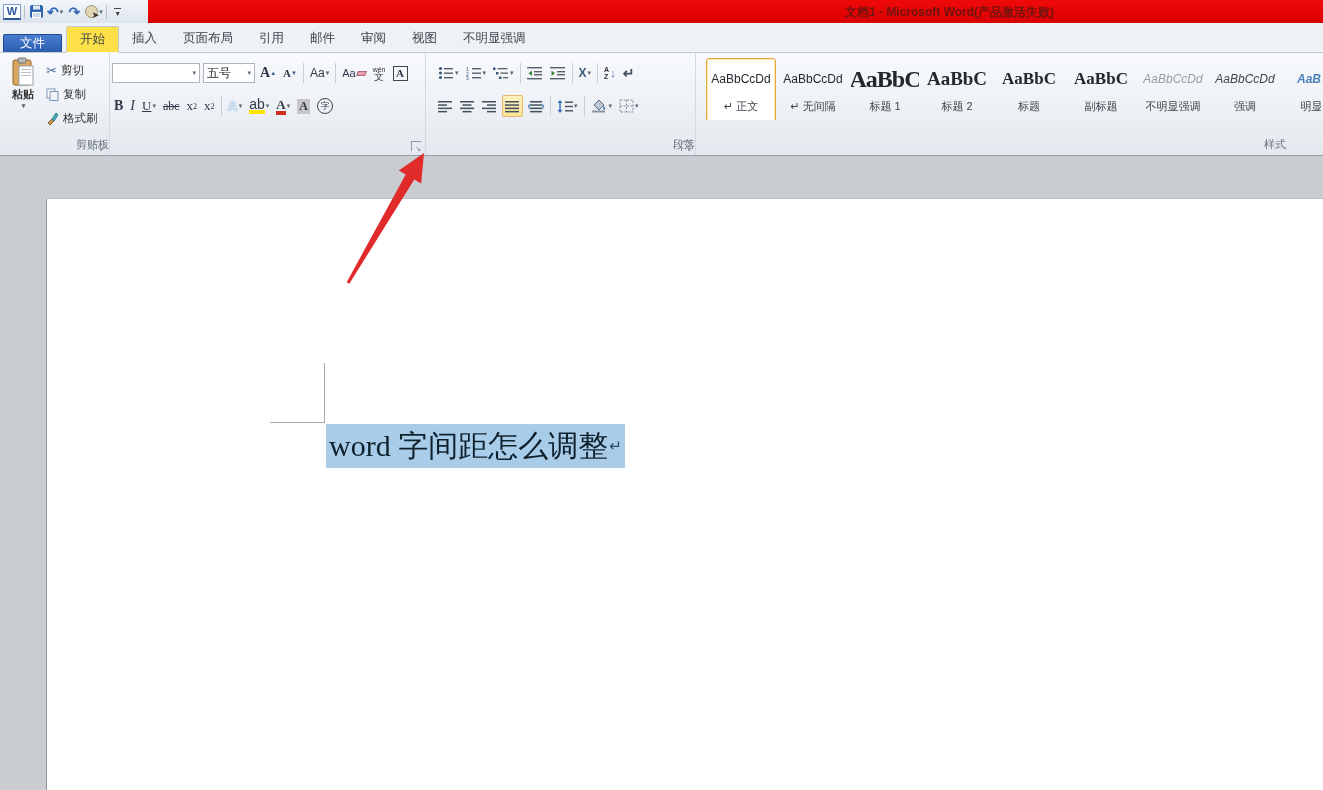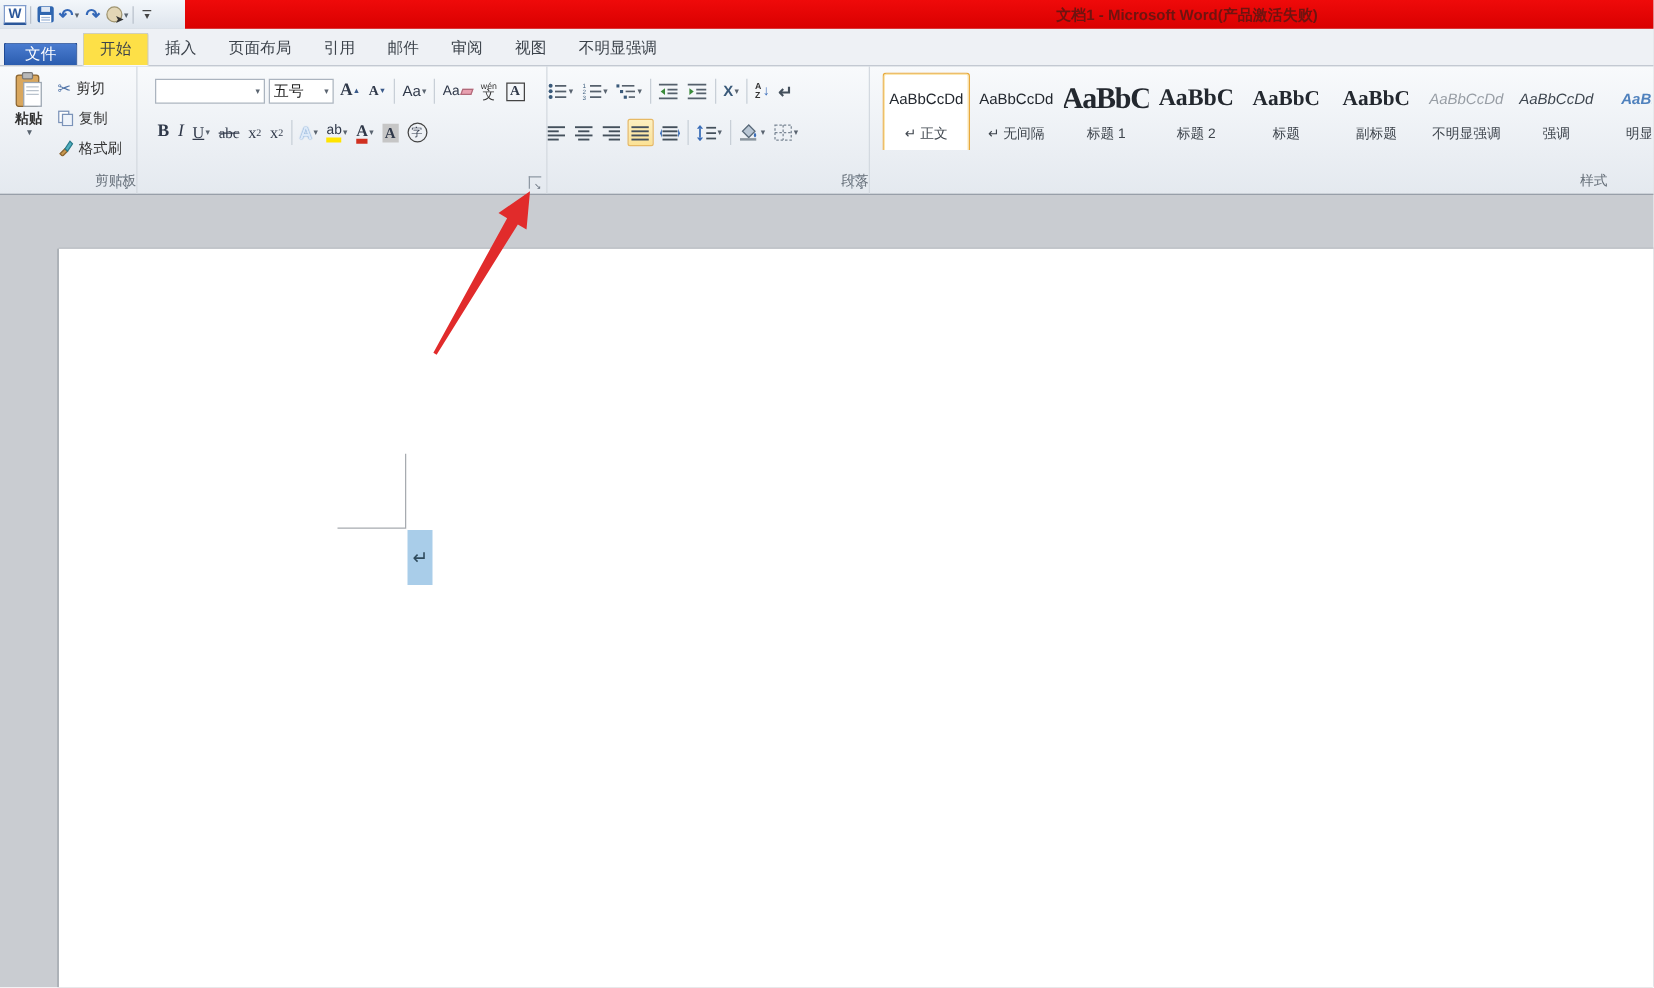--- a/index.html
+++ b/index.html
@@ -66,21 +66,21 @@
   .bB { font-family:"Liberation Serif",serif; font-weight:bold; font-size:14px; }
   .bI { font-family:"Liberation Serif",serif; font-style:italic; font-size:14px; }
   .bU { font-family:"Liberation Serif",serif; font-size:13px; text-decoration:underline; }
   .bS { font-family:"Liberation Serif",serif; font-size:12px; text-decoration:line-through; }
   .sub2 sub, .sup2 sup { font-size:8px; }
   .sub2, .sup2 { font-family:"Liberation Serif",serif; font-size:13px; }
   .growA { font-size:14px; font-weight:bold; font-family:"Liberation Serif",serif; }
   .shrA { font-size:11px; font-weight:bold; font-family:"Liberation Serif",serif; }
   .tinyup { font-size:6px; color:#3a5a8a; vertical-align:super; }
   .fx { color:#dce9f8; text-shadow:0 0 1px #6b9bd2, 0 0 1px #6b9bd2; font-weight:bold; font-size:14px; }
-  .hl { font-size:11px; border-bottom:4px solid #ffe400; line-height:12px; }
+  .hl { font-size:14px; border-bottom:4px solid #ffe400; line-height:12px; }
   .fcolor { font-family:"Liberation Serif",serif; font-weight:bold; font-size:13px; border-bottom:4px solid #d03020; line-height:13px; }
   .shade { font-family:"Liberation Serif",serif; font-weight:bold; font-size:12px; background:#c6c6c6; padding:0 2px; }
   .encircle { width:16px; height:16px; border:1px solid #444; border-radius:50%; font-size:9px;
               display:flex; align-items:center; justify-content:center; }
   .charbox { width:15px; height:15px; border:1px solid #444; font-family:"Liberation Serif",serif;
              font-weight:bold; font-size:11px; display:flex; align-items:center; justify-content:center; }
   .phon { display:flex; flex-direction:column; align-items:center; line-height:7px; font-size:7px; color:#333; }
   .phon .bottomch { font-size:10px; }
   .eraser { width:9px; height:5px; background:#e8a0b0; border:1px solid #b06a7a; transform:skewX(-20deg); margin-left:1px; }
 
@@ -206,21 +206,21 @@
           </svg>
           <span>格式刷</span>
         </div>
       </div>
       <div class="glabel">剪贴板</div>
       <span class="launcher" style="right:6px">
           <i>↘</i>
         </span>
     </div>
 
-    <div class="group" style="left:118px;width:320px;">
+    <div class="group" style="left:106px;width:320px;">
       <div class="r1">
         <div class="combo" style="width:88px">
           <span></span>
           <i class="c">▾</i>
         </div>
         <div class="combo" style="width:52px">
           <span>五号</span>
           <i class="c">▾</i>
         </div>
         <div class="ibtn">
@@ -482,20 +482,21 @@
         </div>
       </div>
       <div class="glabel" style="left:390px;right:auto;width:200px;">样式</div>
     </div>
   </div>
 
   <div class="page">
     <div class="cropv"></div>
     <div class="croph"></div>
     <div class="selection">
+      <span class="seltext">word 字间距怎么调整</span>
       <span class="selmark">↵</span>
     </div>
 
   </div>
 
   <svg class="arrowsvg" width="1323" height="790" viewBox="0 0 1323 790">
     <polygon points="346.7,282.2 405.7,174.5 398.8,170.4 424,153 421.2,183.6 414.3,179.5 349.3,283.8" fill="#e12b2b"></polygon>
   </svg>
 
 </div>

